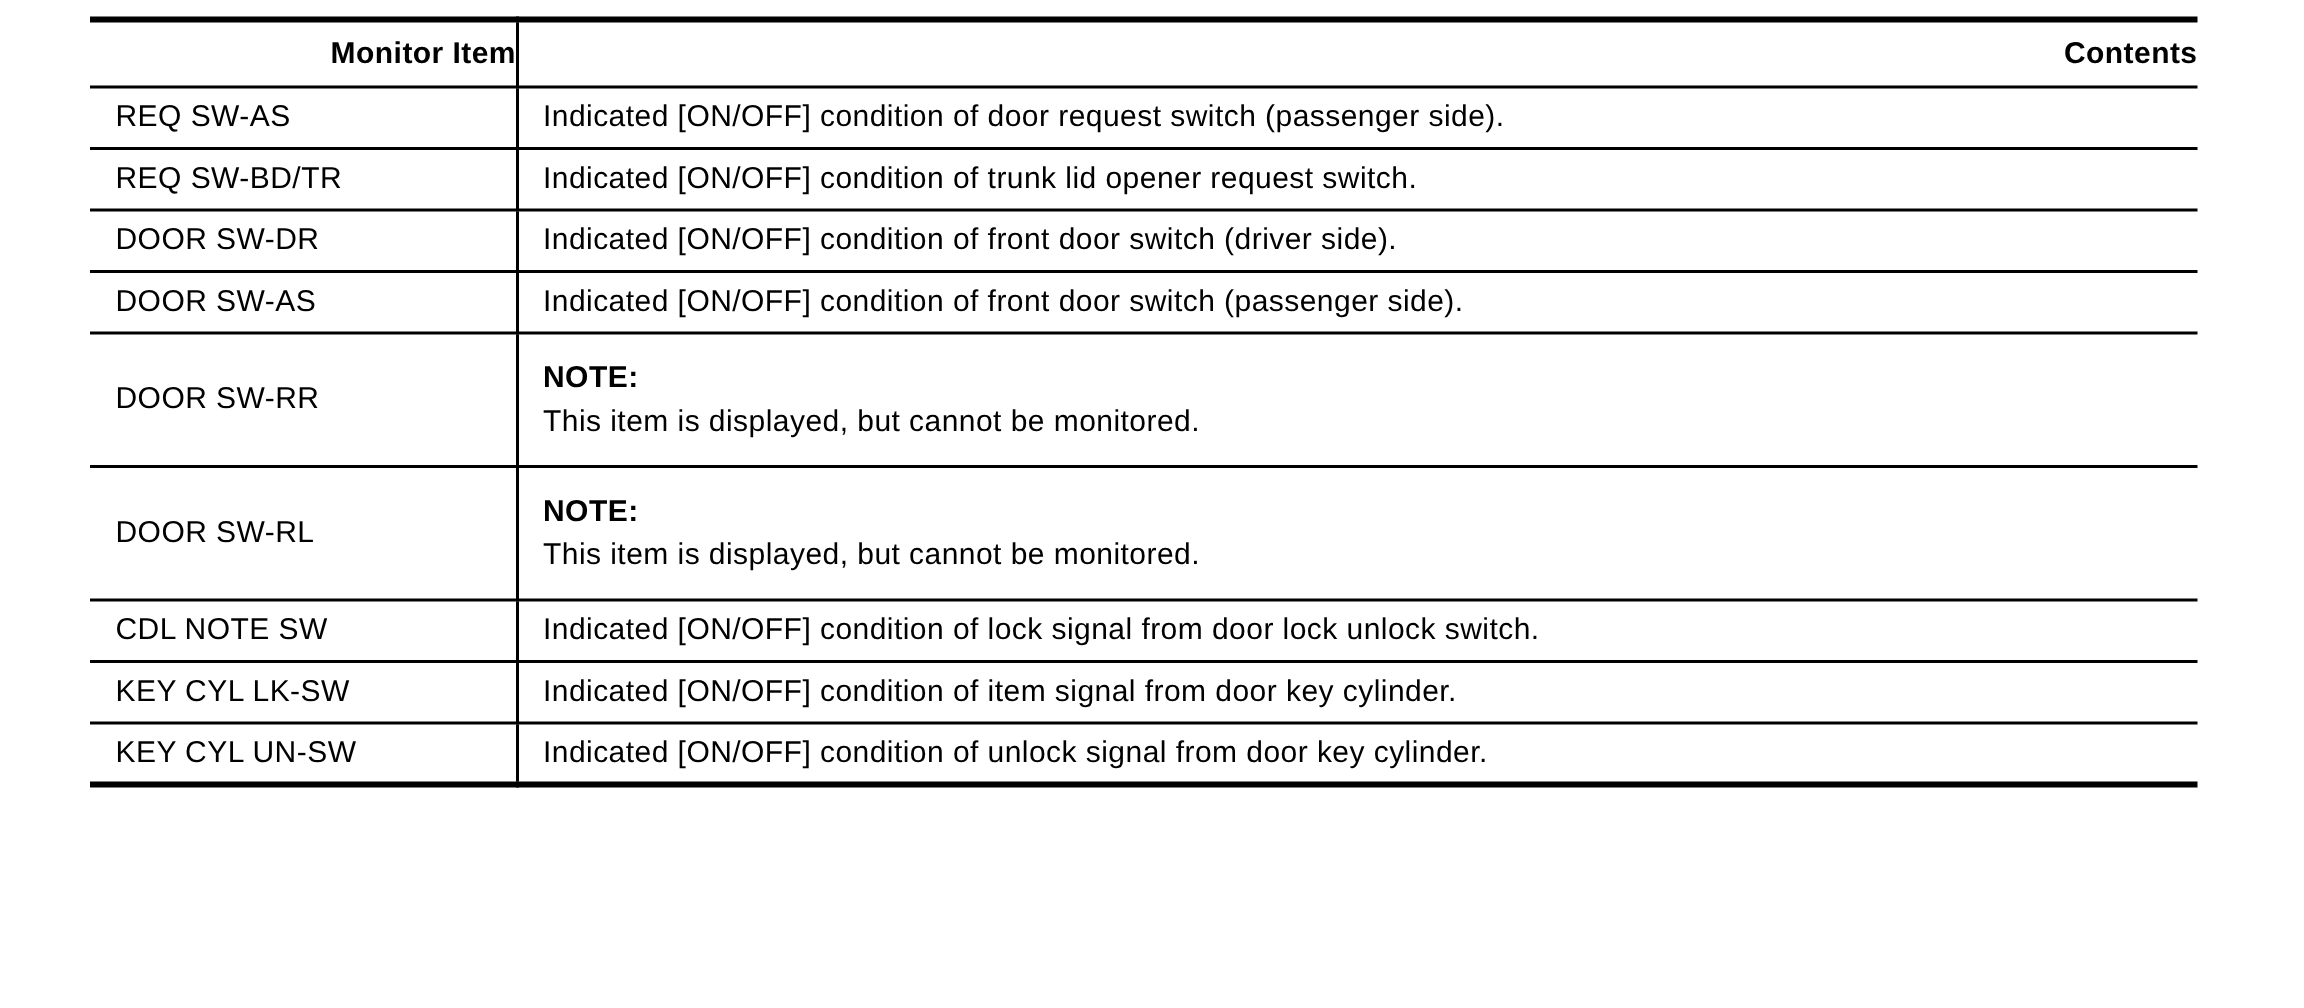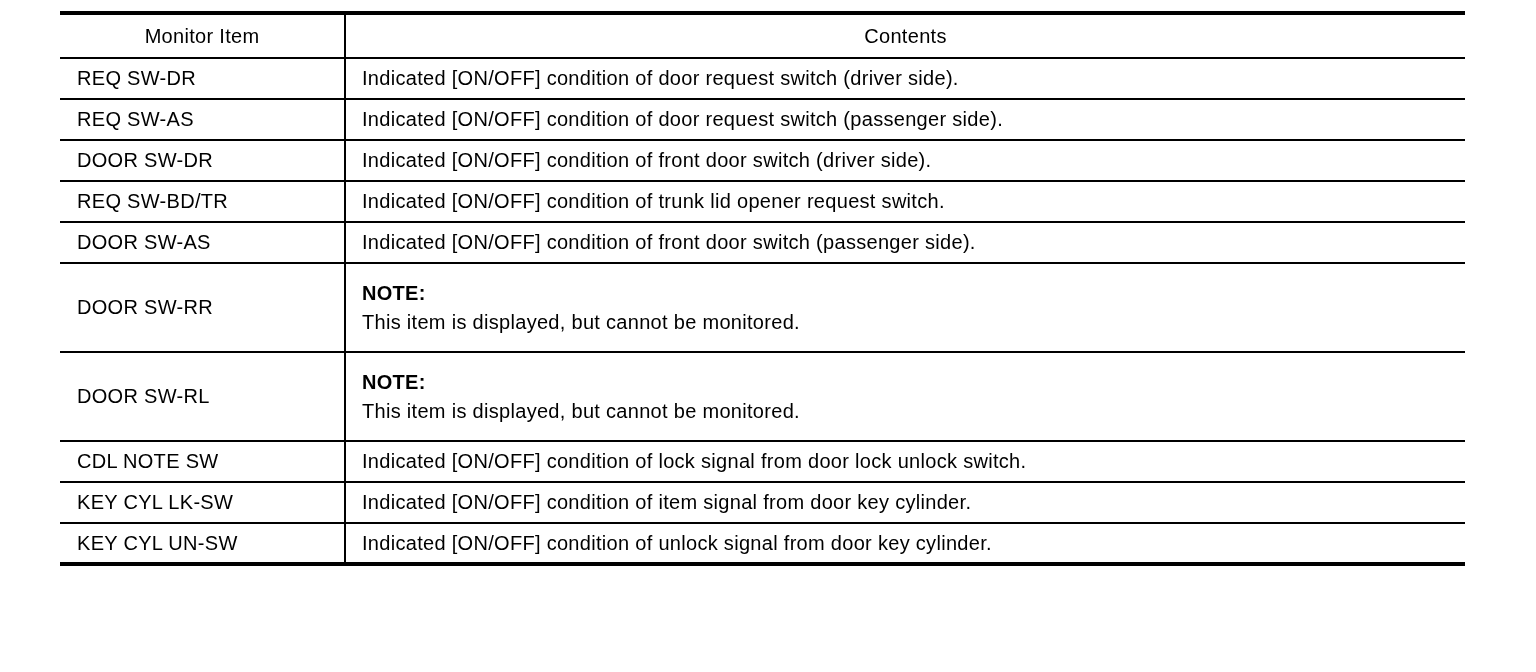--- a/index.html
+++ b/index.html
@@ -31,22 +31,22 @@
     letter-spacing: 0.3px;
     padding: 0;
     vertical-align: middle;
     overflow: hidden;
   }
   .col-item {
     width: 285px;
     border-right: 2px solid #000;
   }
   .monitor-table th {
-    font-weight: normal;
-    text-align: center;
+    font-weight: bold;
+    text-align: right;
     height: 42px;
   }
   td.item-cell {
     padding-left: 17px;
     text-align: left;
   }
   td.contents-cell {
     padding-left: 16px;
     text-align: left;
   }
@@ -70,34 +70,30 @@
       <col>
     </colgroup>
     <thead>
       <tr>
         <th class="col-item">Monitor Item</th>
         <th>Contents</th>
       </tr>
     </thead>
     <tbody>
       <tr class="row-normal">
-        <td class="item-cell col-item">REQ SW-DR</td>
-        <td class="contents-cell">Indicated [ON/OFF] condition of door request switch (driver side).</td>
-      </tr>
-      <tr class="row-normal">
         <td class="item-cell col-item">REQ SW-AS</td>
         <td class="contents-cell">Indicated [ON/OFF] condition of door request switch (passenger side).</td>
       </tr>
       <tr class="row-normal">
+        <td class="item-cell col-item">REQ SW-BD/TR</td>
+        <td class="contents-cell">Indicated [ON/OFF] condition of trunk lid opener request switch.</td>
+      </tr>
+      <tr class="row-normal">
         <td class="item-cell col-item">DOOR SW-DR</td>
         <td class="contents-cell">Indicated [ON/OFF] condition of front door switch (driver side).</td>
-      </tr>
-      <tr class="row-normal">
-        <td class="item-cell col-item">REQ SW-BD/TR</td>
-        <td class="contents-cell">Indicated [ON/OFF] condition of trunk lid opener request switch.</td>
       </tr>
       <tr class="row-normal">
         <td class="item-cell col-item">DOOR SW-AS</td>
         <td class="contents-cell">Indicated [ON/OFF] condition of front door switch (passenger side).</td>
       </tr>
       <tr class="row-note">
         <td class="item-cell col-item">DOOR SW-RR</td>
         <td class="contents-cell">
           <div class="note-label">NOTE:</div>
           <div class="note-text">This item is displayed, but cannot be monitored.</div>

